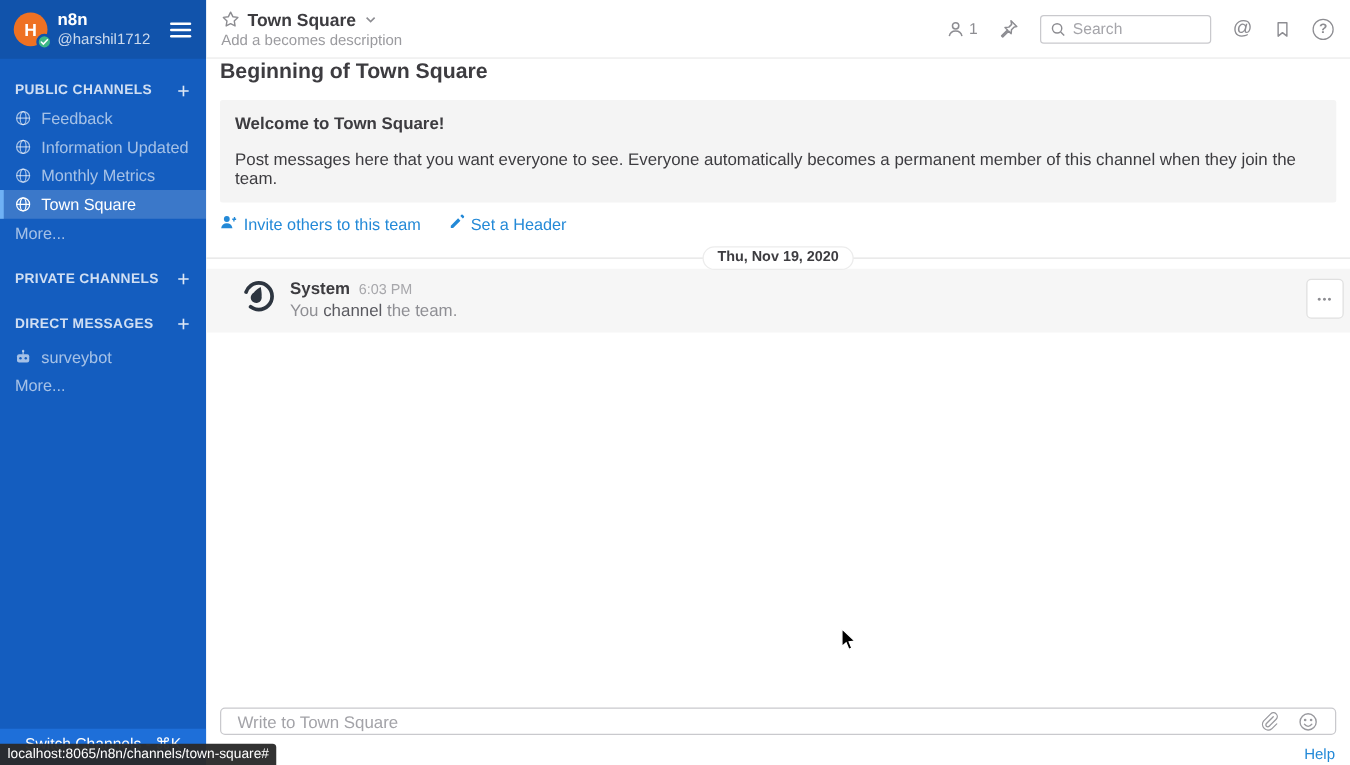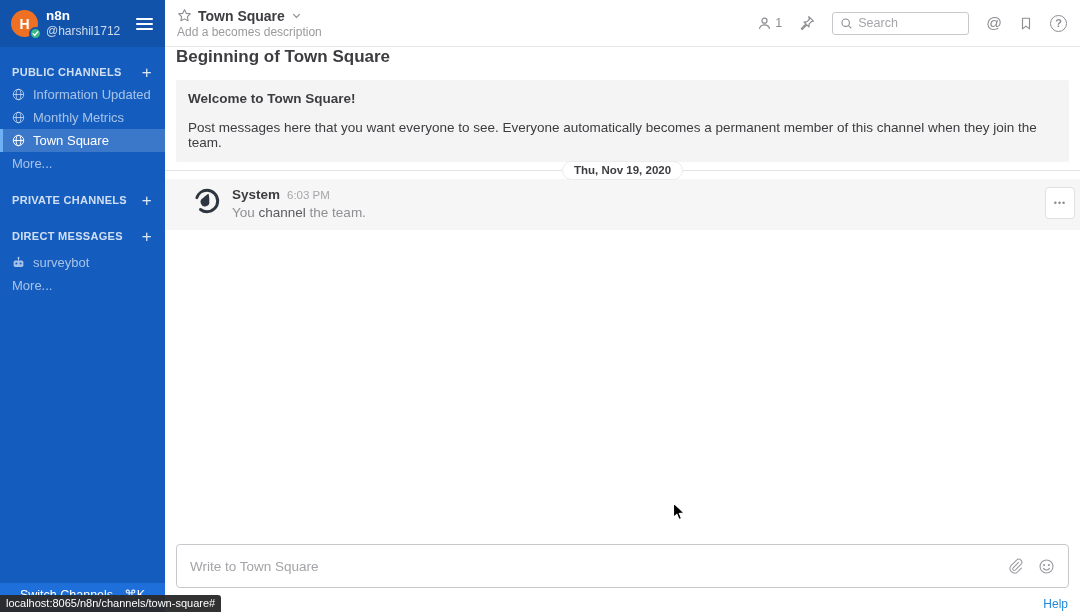--- a/index.html
+++ b/index.html
@@ -64,21 +64,21 @@
   .post-row { background:#f6f6f6; height:51px; position:relative; display:flex; gap:11px; padding:8px 12px 0 28px; }
   .post-avatar { width:28px; height:28px; flex-shrink:0; }
   .post-head { display:flex; align-items:baseline; gap:7px; }
   .post-author { font-size:13.5px; font-weight:700; color:#3d3c40; }
   .post-time { font-size:11.5px; color:#a7a7ab; }
   .post-text { font-size:13.5px; color:#8f8f94; margin-top:3px; }
   .post-text .emph { color:#5a5a60; }
   .post-more-btn { position:absolute; top:8px; right:5px; width:30px; height:32px; background:#fff; border:1px solid #e0e0e0; border-radius:4px; color:#8d8d92; font-size:9px; letter-spacing:1px; display:flex; align-items:center; justify-content:center; cursor:pointer; }
 
   .composer { padding:3px 11px 0; background:#fff; }
-  .composer-box { height:44px; border:1px solid #c9c9cd; border-radius:4px; display:flex; align-items:center; padding:0 13px; gap:15px; background:#fff; }
+  .composer-box { height:22px; border:1px solid #c9c9cd; border-radius:4px; display:flex; align-items:center; padding:0 13px; gap:15px; background:#fff; }
   .composer-box input { flex:1; min-width:0; border:0; outline:0; font-size:13.5px; font-family:inherit; color:#3d3c40; background:transparent; }
   .composer-box input::placeholder { color:#a3a3a8; }
   .help-row { text-align:right; padding:6px 1px 0; }
   .help-link { color:#2389d7; font-size:12px; cursor:pointer; text-decoration:none; }
 
   .url-tooltip { position:absolute; left:0; bottom:0; background:rgba(42,42,42,0.96); color:#fff; font-size:11px; padding:2px 6px 3px; border-top-right-radius:3px; z-index:30; white-space:nowrap; }
   .mouse-cursor { position:absolute; left:672px; top:502px; z-index:40; pointer-events:none; }
 </style>
 </head>
 <body>
@@ -103,20 +103,30 @@
           <span></span>
           <span></span>
           <span></span>
         </div>
     </div>
 
     <div class="sb-body">
       <div class="sb-cat">
         <span>PUBLIC CHANNELS</span>
         <span class="sb-plus">+</span>
+      </div>
+      <div class="sb-item">
+        <span class="ch-icon">
+            <svg width="13" height="13" viewBox="0 0 16 16" fill="none" stroke="currentColor" stroke-width="1.2">
+              <circle cx="8" cy="8" r="6.4"></circle>
+              <ellipse cx="8" cy="8" rx="2.9" ry="6.4"></ellipse>
+              <path d="M1.6 8h12.8"></path>
+            </svg>
+          </span>
+        <span>Feedback</span>
       </div>
       <div class="sb-item">
         <span class="ch-icon">
             <svg width="13" height="13" viewBox="0 0 16 16" fill="none" stroke="currentColor" stroke-width="1.2">
               <circle cx="8" cy="8" r="6.4"></circle>
               <ellipse cx="8" cy="8" rx="2.9" ry="6.4"></ellipse>
               <path d="M1.6 8h12.8"></path>
             </svg>
           </span>
         <span>Information Updated</span>
@@ -229,20 +239,36 @@
     </div>
 
     <div class="messages">
       <div class="intro-title">Beginning of Town Square</div>
 
       <div class="welcome-box">
         <div class="welcome-title">Welcome to Town Square!</div>
         <div class="welcome-body">Post messages here that you want everyone to see. Everyone automatically becomes a permanent member of this channel when they join the team.</div>
       </div>
 
+      <div class="links-row">
+        <a class="tlink">
+          <span><svg width="14" height="13" viewBox="0 0 18 16" fill="currentColor">
+                <circle cx="7" cy="5" r="3"></circle>
+                <path d="M1.2 14.5c.5-3.4 2.7-5 5.8-5s5.3 1.6 5.8 5z"></path>
+                <path d="M14 3.4h1.6V1.8h1.4v1.6H18v1.4h-1.6v1.6H15V4.8H14z" transform="translate(-1.4 1.2)"></path>
+              </svg></span>
+          <span>Invite others to this team</span>
+        </a>
+        <a class="tlink">
+          <span><svg width="13" height="13" viewBox="0 0 16 16" fill="currentColor">
+                <path d="M2 11.7V14h2.3l7.2-7.2-2.3-2.3zM13.9 4.6l1-1a.9.9 0 000-1.3L13.7 1.1a.9.9 0 00-1.3 0l-1 1z"></path>
+              </svg></span>
+          <span>Set a Header</span>
+        </a>
+      </div>
 
       <div class="date-divider">
         <div class="date-line"></div>
         <div class="date-pill">Thu, Nov 19, 2020</div>
       </div>
 
       <div class="post-row">
         <div class="post-avatar">
           <svg width="28" height="28" viewBox="0 0 32 32">
             <g fill="none" stroke="#2d3540" stroke-width="3.4">

